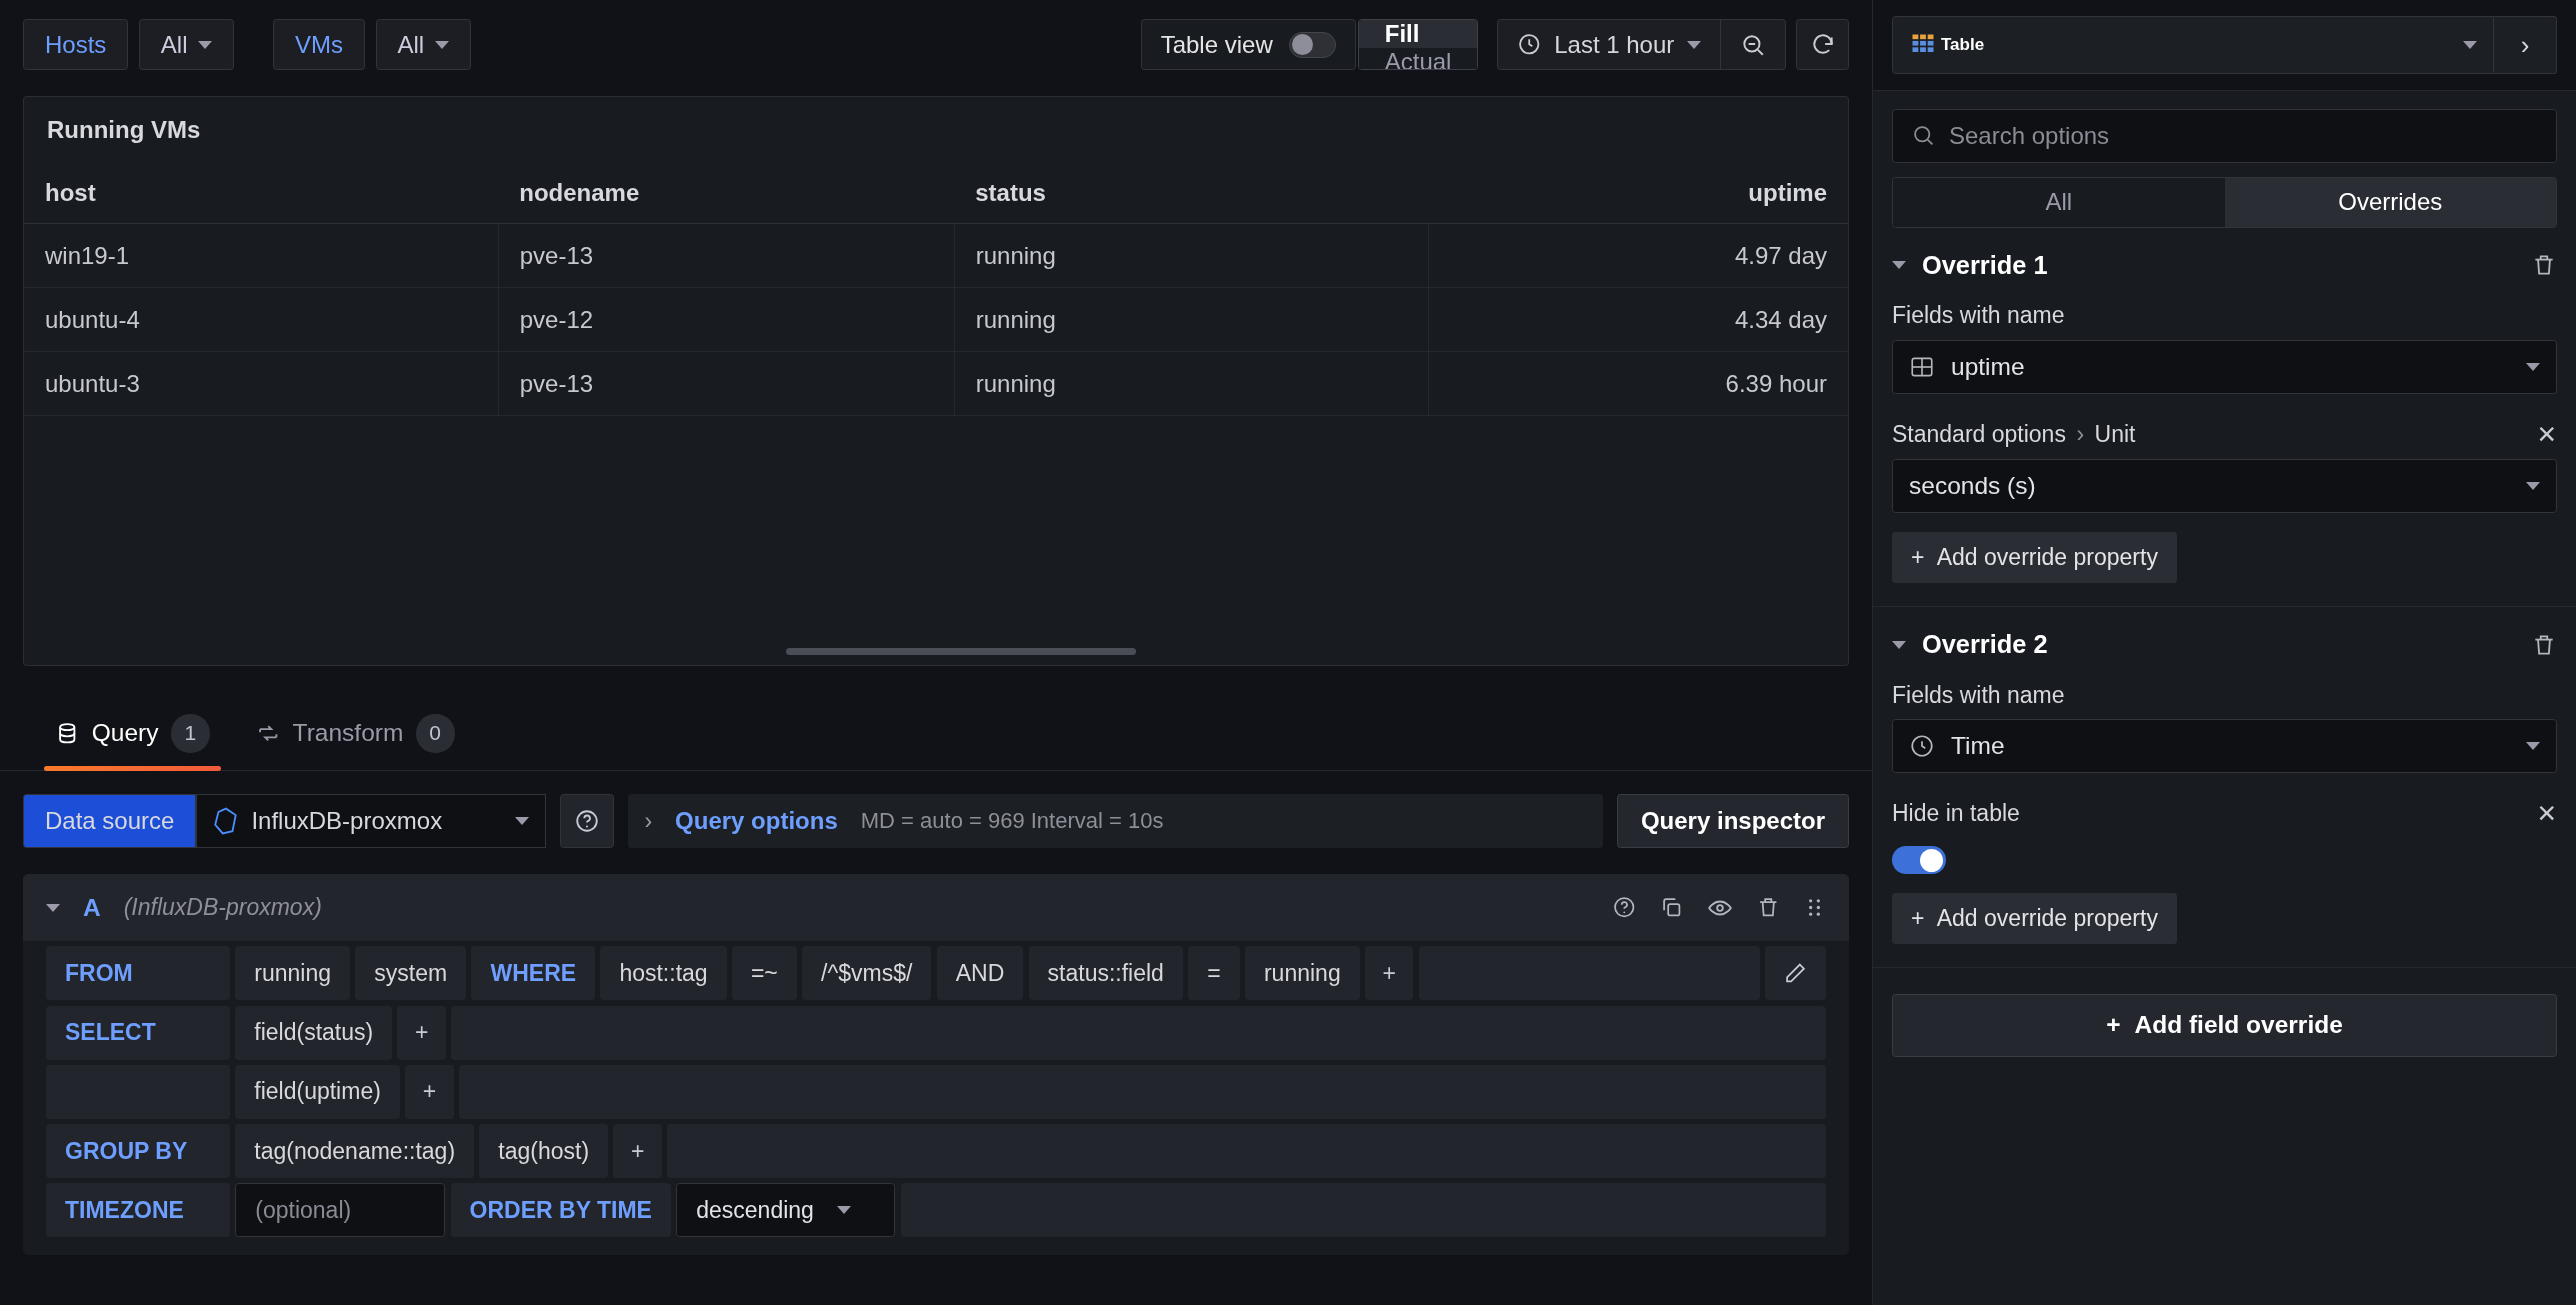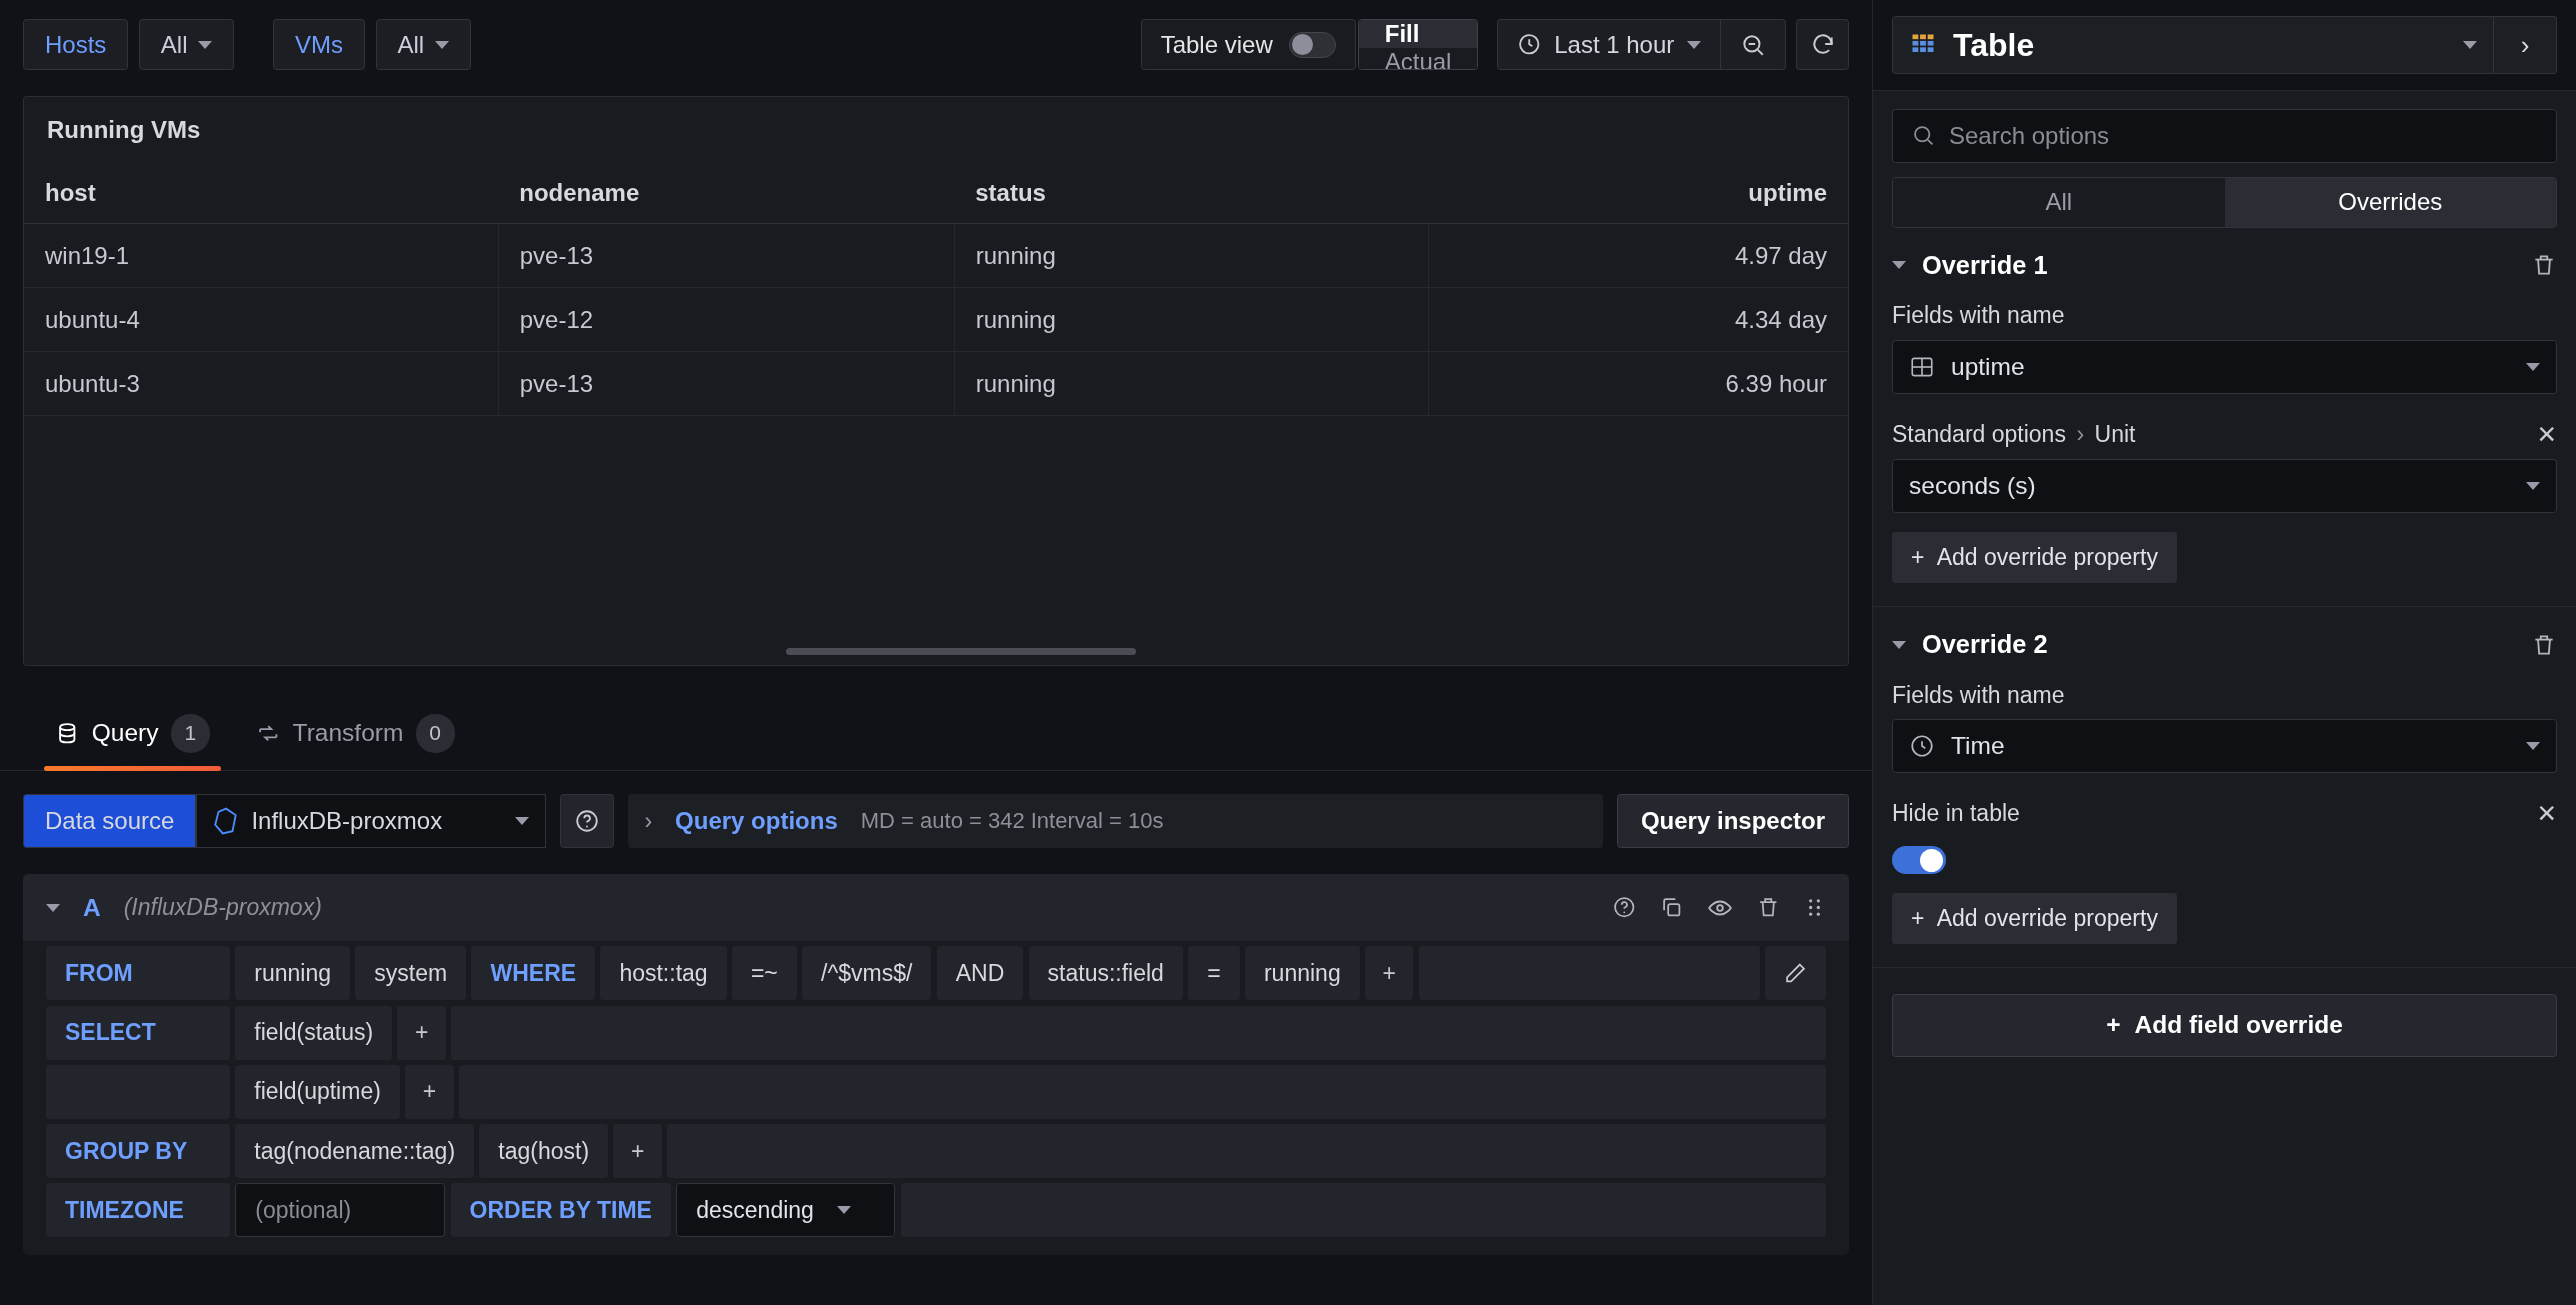--- a/index.html
+++ b/index.html
@@ -216,23 +216,23 @@
   
   .side {
     width: 704px; height: 1306px;
     background: #111217;
     border-left: 0.9px solid #26282d;
     display: flex; flex-direction: column;
   }
   .viz-row { padding: 16px 19px 0 19px; display: flex; }
   .viz-pick {
     flex: 1 1 auto; height: 58px;
-    display: flex; align-items: center; gap: 16px; padding: 0 16px;
+    display: flex; align-items: center; gap: 4px; padding: 0 16px;
     background: #1c1f24; border: 0.9px solid #33343b;
-    border-radius: 3.5px 0 0 3.5px; font-size: 32px; color: #ffffff;
+    border-radius: 3.5px 0 0 3.5px; font-size: 17px; color: #ffffff;
   }
   .viz-pick .vname { flex: 1 1 auto; font-weight: 600; }
   .viz-next {
     width: 63px; height: 58px;
     display: flex; align-items: center; justify-content: center;
     background: #1c1f24; border: 0.9px solid #33343b; border-left: none;
     border-radius: 0 3.5px 3.5px 0; color: #d8d9de; font-size: 26px;
   }
   .opt-panel {
     margin: 16px 0 0 0; flex: 1 1 auto;
@@ -444,21 +444,21 @@
           <svg width="26" height="26" viewBox="0 0 24 24" fill="none" stroke="#c9cad2" stroke-width="1.7">
             <circle cx="12" cy="12" r="9"></circle>
               <path d="M9.5 9.5a2.6 2.6 0 1 1 3.3 2.5c-.6.2-.8.8-.8 1.4"></path>
               <circle cx="12" cy="17" r=".9" fill="#c9cad2" stroke="none"></circle>
           </svg>
         </span>
       </div>
       <div class="qopts">
         <span class="caret">›</span>
         <span class="qo-label">Query options</span>
-        <span class="qo-meta">MD = auto = 342    Interval = 10s</span>
+        <span class="qo-meta">MD = auto = 969    Interval = 10s</span>
       </div>
       <div class="qinspect" style="margin-left:14px">Query inspector</div>
     </div>
 
     <div class="qeditor">
       <div class="qe-head">
         <span class="chev"></span>
         <span class="refid">A</span>
         <span class="dsname">(InfluxDB-proxmox)</span>
         <span class="qe-icons">

